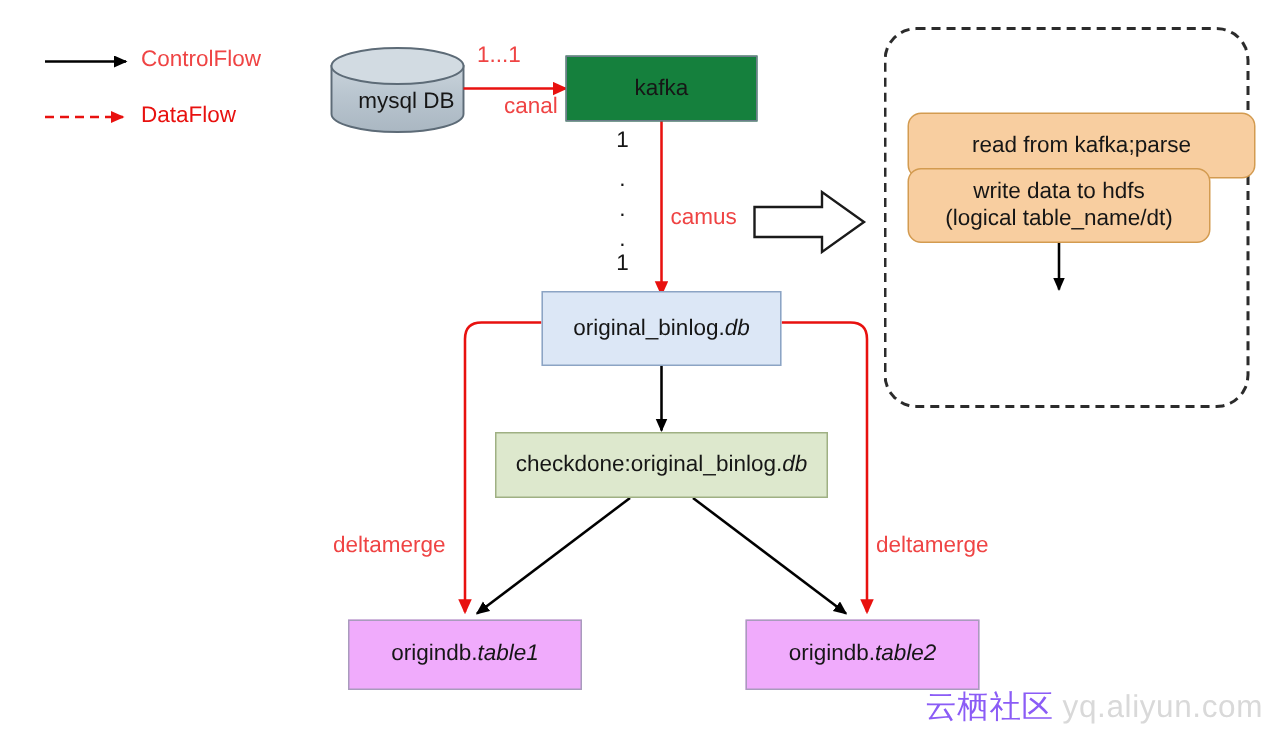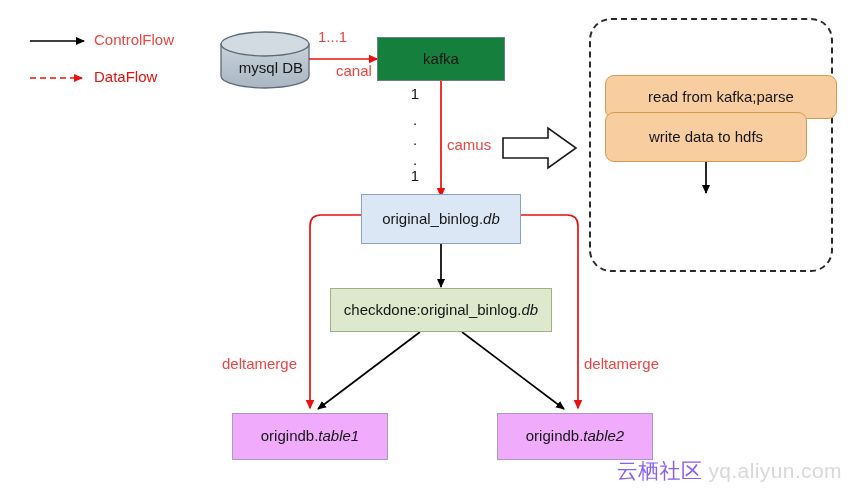--- a/index.html
+++ b/index.html
@@ -210,20 +210,21 @@
   </div>
 
   <div class="dashed-group" style="left:589px; top:18px; width:240px; height:250px;"></div>
 
   <div class="node node-step" style="left:605px; top:37px; width:232px; height:44px;margin-top:38px;">
     <span>read from kafka;parse</span>
   </div>
 
   <div class="node node-step" style="left:605px; top:112px; width:202px; height:50px; flex-direction:column;">
     <span>write data to hdfs</span>
+    <span>(logical table_name/dt)</span>
   </div>
 
 
   <div class="watermark">
     <span class="cn">云栖社区</span><span>yq.aliyun.com</span>
   </div>
 
 </div>
 
 </body></html>

